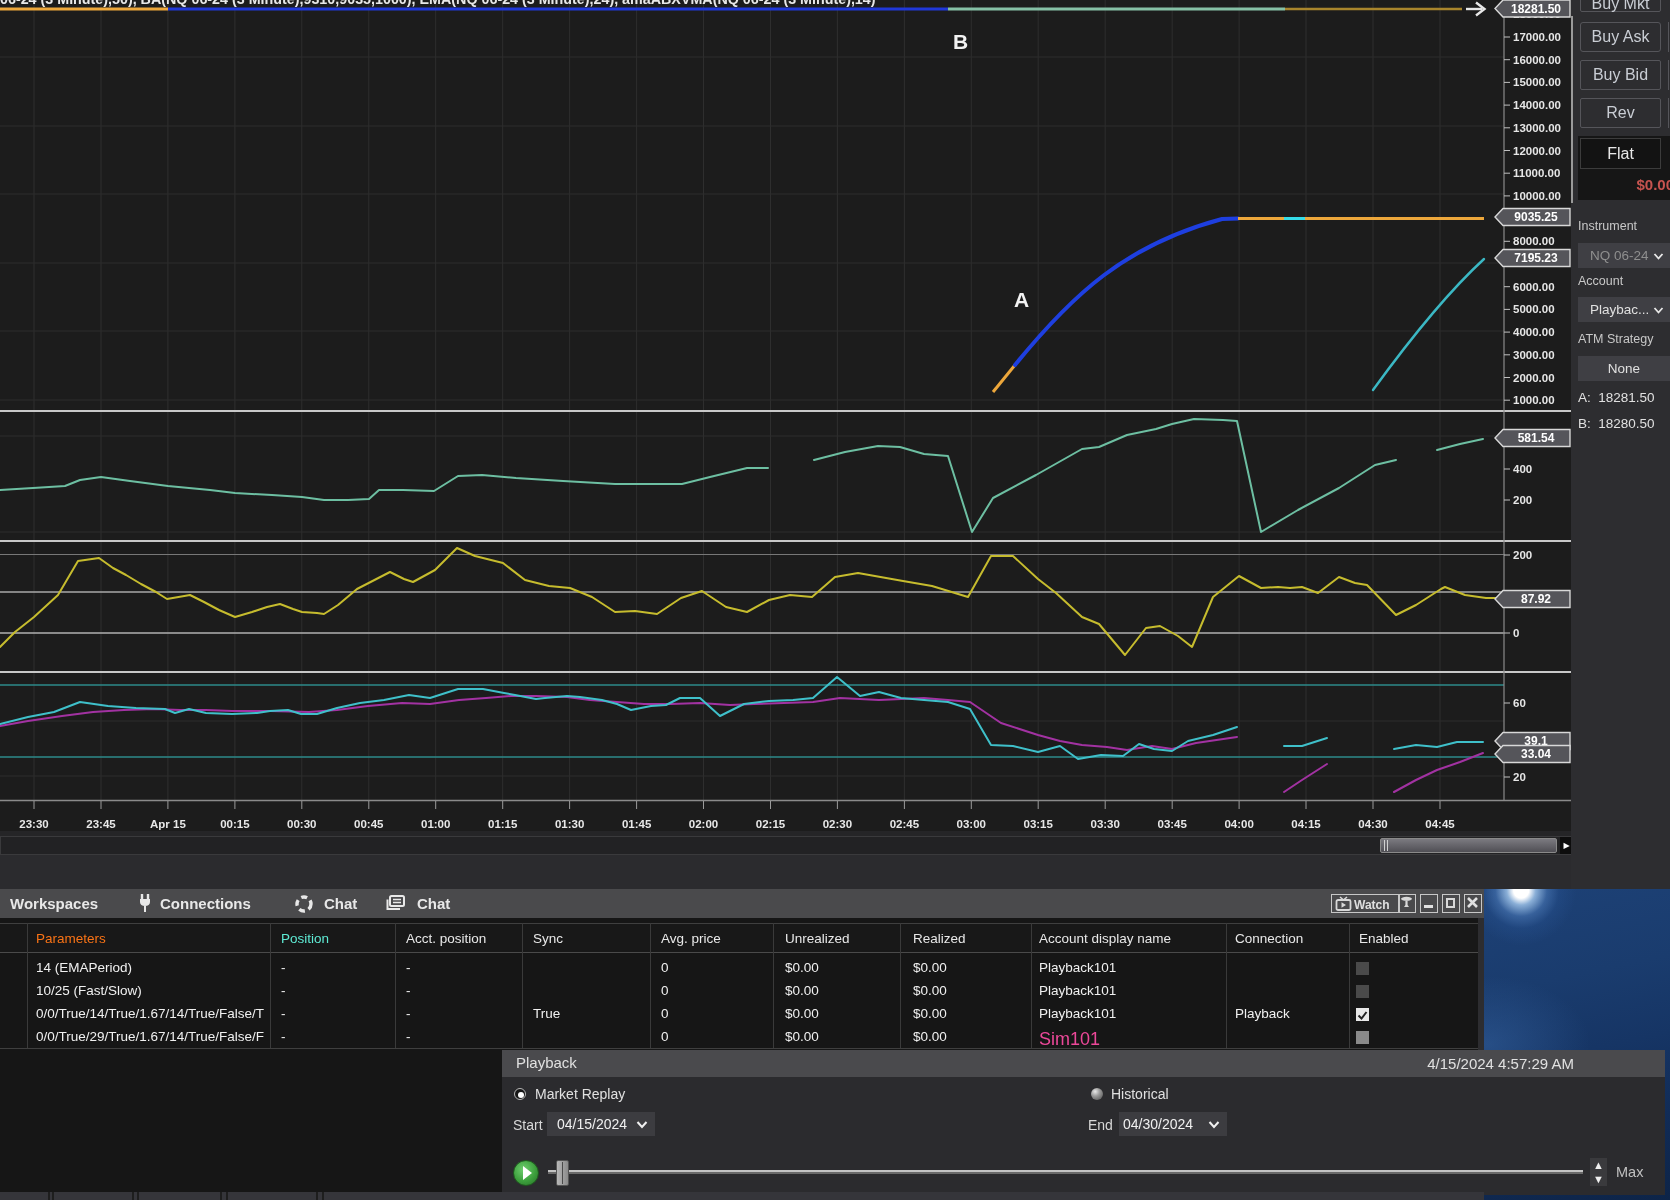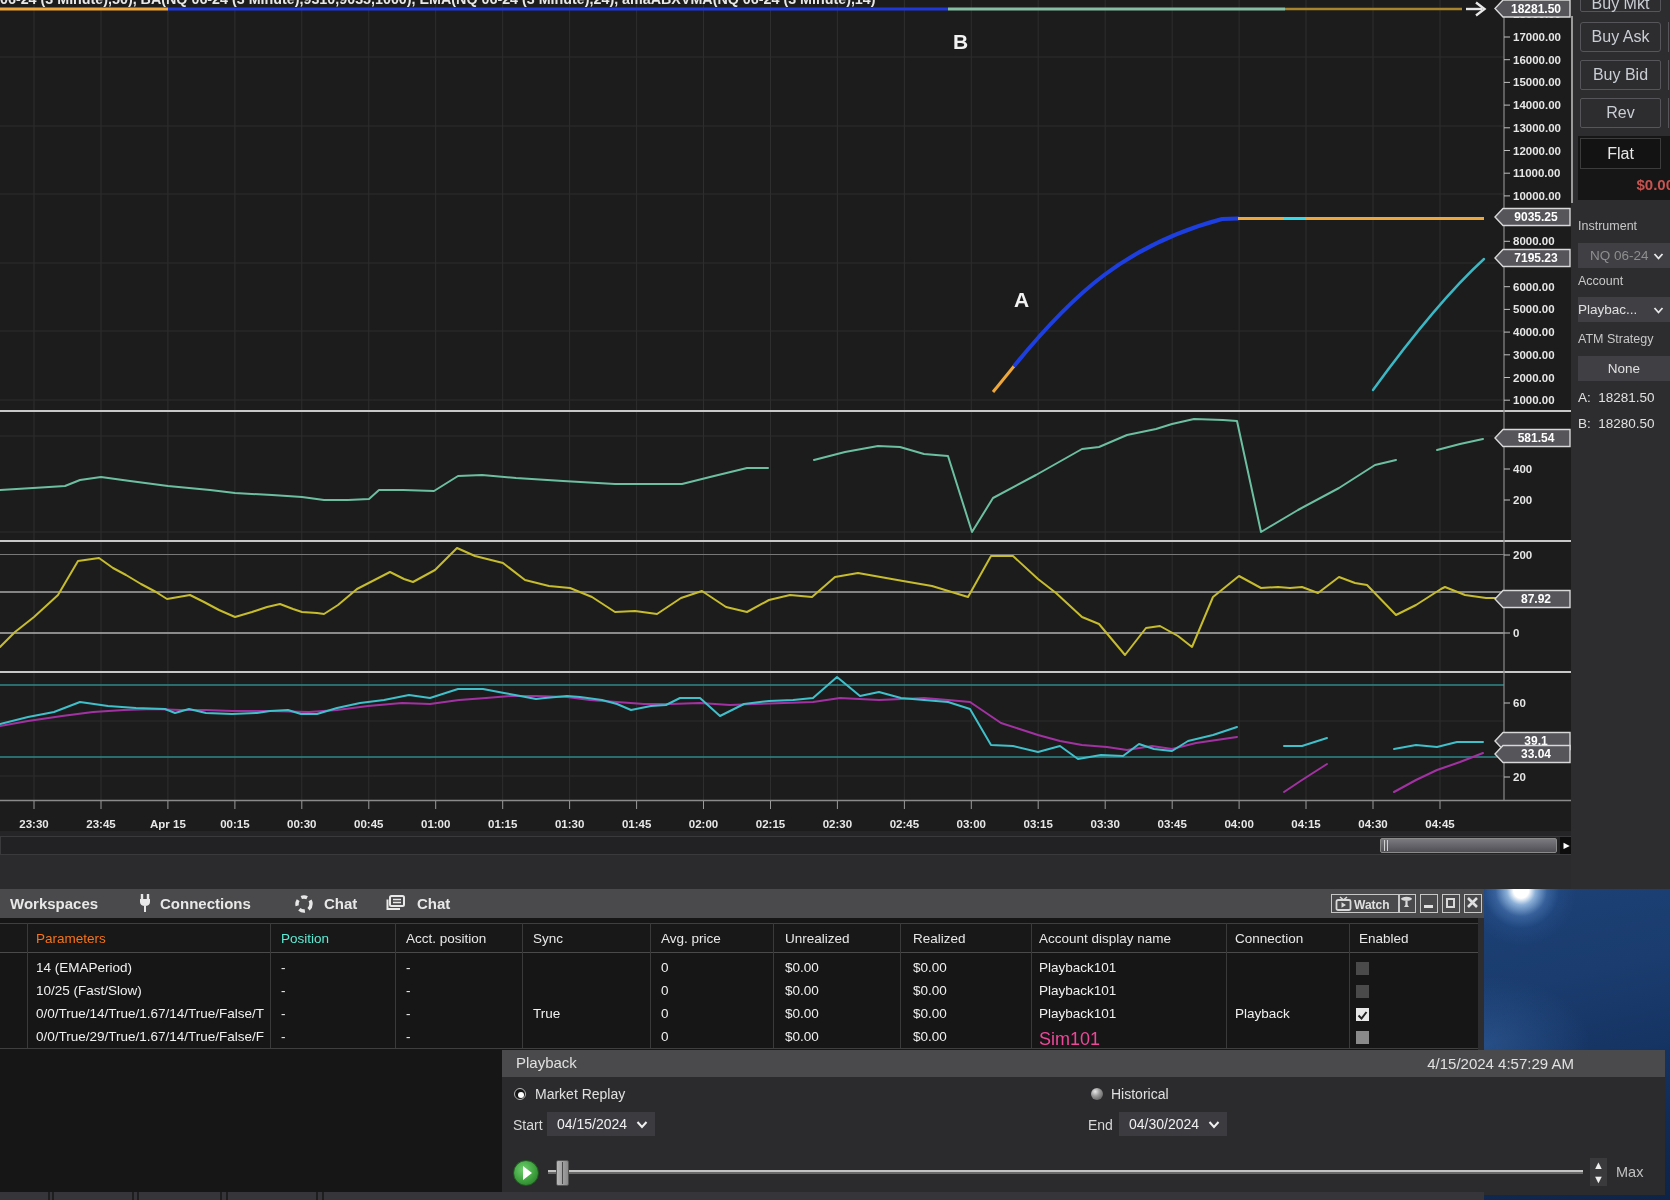--- a/index.html
+++ b/index.html
@@ -199,21 +199,21 @@
 
   <div class="abs" style="left:97px;top:22px;width:2px;height:30px;border-left:1px solid #55555a"></div>
   <div class="abs" style="left:97px;top:60px;width:2px;height:30px;border-left:1px solid #55555a"></div>
   <div class="abs" style="left:97px;top:98px;width:2px;height:30px;border-left:1px solid #55555a"></div>
 
   <div class="abs" style="left:7px;top:219px;color:#c8c8c8;font-size:12.5px">Instrument</div>
   <div class="abs" style="left:7px;top:243px;width:92px;height:25px;background:#3f3f44;color:#8f8f8f;font-size:13.5px;line-height:25px;padding-left:12px">NQ 06-24<svg style="position:absolute;right:6px;top:10px" width="11" height="7" viewBox="0 0 11 7">
         <path d="M1.5,1 L5.5,5.5 L9.5,1" fill="none" stroke="#e8e8e8" stroke-width="1.8"></path>
       </svg></div>
   <div class="abs" style="left:7px;top:274px;color:#c8c8c8;font-size:12.5px">Account</div>
-  <div class="abs" style="left:7px;top:297px;width:92px;height:25px;background:#3f3f44;color:#e0e0e0;font-size:13.5px;line-height:25px;">Playbac...<svg style="position:absolute;right:6px;top:10px" width="11" height="7" viewBox="0 0 11 7">
+  <div class="abs" style="left:7px;top:297px;width:92px;height:25px;background:#3f3f44;color:#e0e0e0;font-size:13.5px;line-height:25px;padding-left:12px">Playbac...<svg style="position:absolute;right:6px;top:10px" width="11" height="7" viewBox="0 0 11 7">
         <path d="M1.5,1 L5.5,5.5 L9.5,1" fill="none" stroke="#e8e8e8" stroke-width="1.8"></path>
       </svg></div>
   <div class="abs" style="left:7px;top:332px;color:#c8c8c8;font-size:12.5px">ATM Strategy</div>
   <div class="abs" style="left:7px;top:356px;width:92px;height:25px;background:#3f3f44;color:#e0e0e0;font-size:13.5px;line-height:25px;text-align:center">None</div>
   <div class="abs" style="left:7px;top:390px;color:#e0e0e0;font-size:13.5px">A:&nbsp;&nbsp;18281.50</div>
   <div class="abs" style="left:7px;top:416px;color:#e0e0e0;font-size:13.5px">B:&nbsp;&nbsp;18280.50</div>
 </div>
 
 <div class="abs" style="left:0;top:855px;width:1571px;height:34px;background:#2b2b2e"></div>
 
@@ -342,21 +342,21 @@
   <div class="abs" style="left:16px;top:42px;width:6px;height:6px;border-radius:50%;background:#fff"></div>
   <span class="abs" style="left:33px;top:36px;font-size:14px;color:#e0e0e0">Market Replay</span>
   <div class="abs" style="left:589px;top:38px;width:12px;height:12px;border-radius:50%;background:radial-gradient(circle at 35% 30%, #e8e8e8 0%, #9a9a9a 40%, #4a4a4a 100%)"></div>
   <span class="abs" style="left:609px;top:36px;font-size:14px;color:#e0e0e0">Historical</span>
 
   <span class="abs" style="left:11px;top:67px;font-size:14px;color:#d8d8d8">Start</span>
   <div class="abs" style="left:45px;top:62px;width:108px;height:24px;background:#3c3c40;color:#f0f0f0;font-size:14px;line-height:24px;padding-left:10px">04/15/2024<svg style="position:absolute;right:7px;top:9px" width="12" height="8" viewBox="0 0 12 8">
         <path d="M1.5,1 L6,6 L10.5,1" fill="none" stroke="#f0f0f0" stroke-width="2"></path>
       </svg></div>
   <span class="abs" style="left:586px;top:67px;font-size:14px;color:#d8d8d8">End</span>
-  <div class="abs" style="left:617px;top:62px;width:108px;height:24px;background:#3c3c40;color:#f0f0f0;font-size:14px;line-height:24px;padding-left:10px">04/30/2024<svg style="position:absolute;right:7px;top:9px" width="12" height="8" viewBox="0 0 12 8">
+  <div class="abs" style="left:617px;top:62px;width:108px;height:24px;background:#3c3c40;color:#f0f0f0;font-size:14px;line-height:24px;padding-left:4px">04/30/2024<svg style="position:absolute;right:7px;top:9px" width="12" height="8" viewBox="0 0 12 8">
         <path d="M1.5,1 L6,6 L10.5,1" fill="none" stroke="#f0f0f0" stroke-width="2"></path>
       </svg></div>
 
   <div class="abs" style="left:11px;top:110px;width:26px;height:26px;border-radius:50%;background:radial-gradient(circle at 40% 35%, #6fcf6f 0%, #3da03d 55%, #267026 100%);border:1px solid #1e5c1e"></div>
   <div class="abs" style="left:21px;top:116px;width:0;height:0;border-left:9px solid #fff;border-top:7px solid transparent;border-bottom:7px solid transparent"></div>
   <div class="abs" style="left:46px;top:120px;width:1035px;height:2px;background:#c4c4c4"></div>
   <div class="abs" style="left:46px;top:122px;width:1035px;height:2px;background:#6a6a6a"></div>
   <div class="abs" style="left:54px;top:110px;width:13px;height:26px;background:linear-gradient(90deg,#b8b8b8,#8a8a8a);border:1px solid #555;border-radius:2px"></div>
   <div class="abs" style="left:60px;top:112px;width:1px;height:22px;background:#4a4a4a"></div>
 

